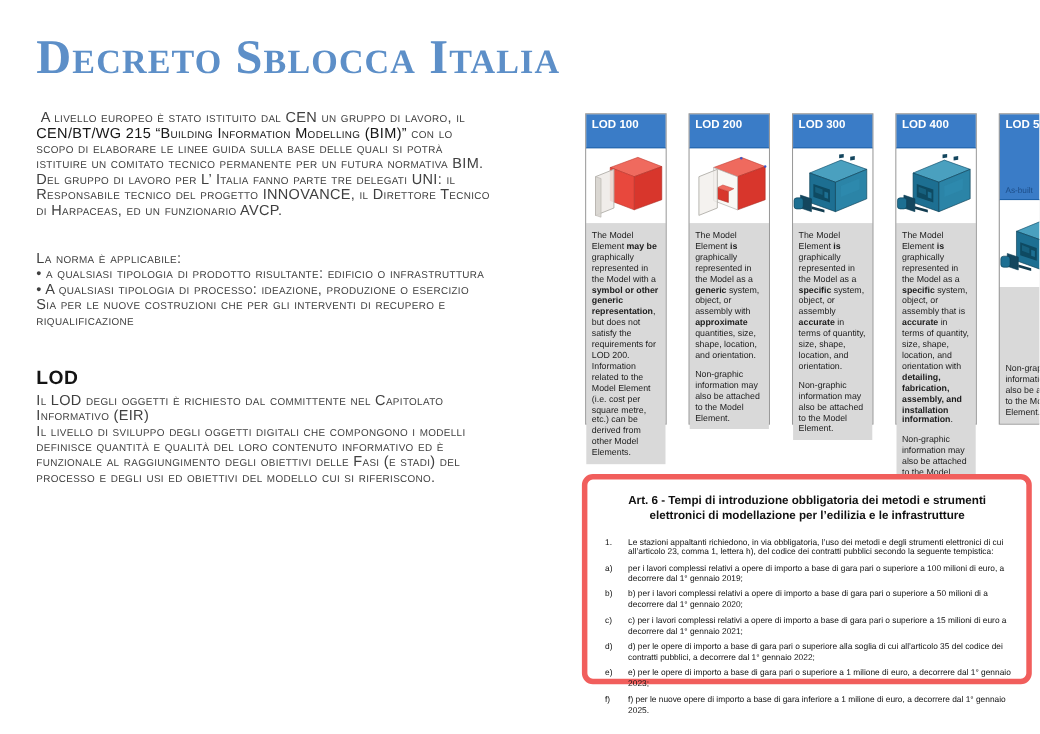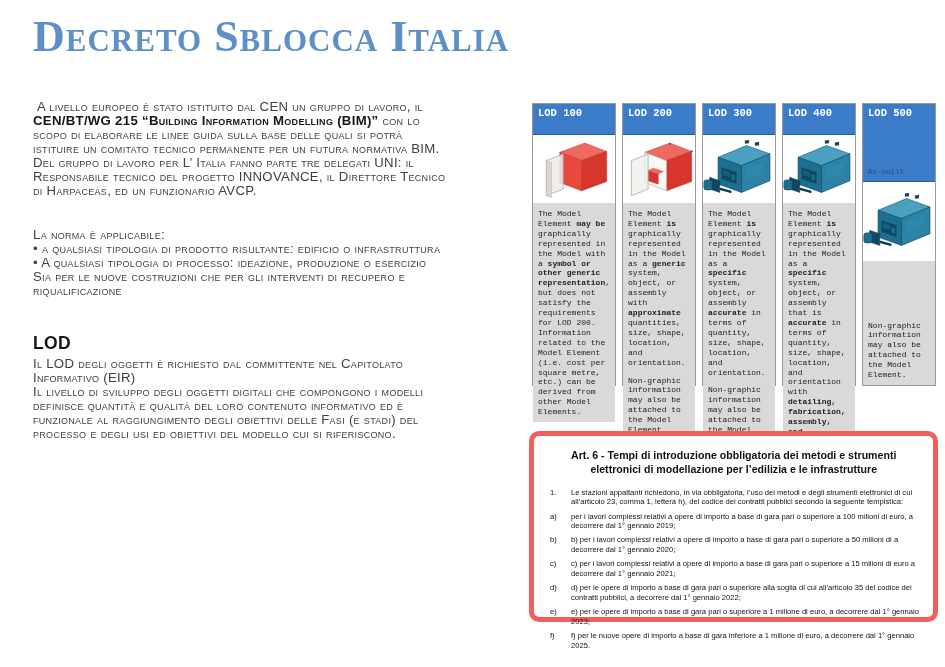--- a/index.html
+++ b/index.html
@@ -1,45 +1,45 @@
 <!DOCTYPE html>
 <html><head>
 <meta charset="utf-8">
 <style>
   html,body{margin:0;padding:0;background:#ffffff;}
   body{width:945px;height:667px;font-family:"Liberation Sans",sans-serif;}
   .slide{position:relative;width:945px;height:667px;background:#fff;overflow:hidden;}
 
   
   .slide-title{
-    position:absolute;left:33px;top:11px;margin:0;
+    position:absolute;left:33px;top:26px;margin:0;
     font-family:"Liberation Serif",serif;font-variant:small-caps;
     font-weight:bold;font-size:44px;letter-spacing:1px;color:#5d8fc8;
   }
 
   
   .left-col{
     position:absolute;left:33px;top:100px;width:416px;
     font-variant:small-caps;color:#3f3f3f;font-size:13.2px;line-height:1.06;
     letter-spacing:.3px;
   }
   .left-col p{margin:0;}
   .para-intro{margin:0 0 30px 0 !important;text-indent:4px;}
-  .bold-inline{font-weight:bold;color:#161616;}
+  .bold-inline{font-weight:normal;color:#161616;}
   .sec-heading{
     margin:0 0 16px 0;font-size:17.5px;line-height:1.28;font-weight:bold;
     color:#141414;letter-spacing:.4px;
   }
   .lod-heading{margin:34px 0 3px 0;}
   .norma-line{margin:0;}
 
   
   .lod-table{
     position:absolute;left:532px;top:103px;width:404px;height:283px;
-    display:flex;gap:6px;font-family:Liberation Mono, monospace;
+    display:flex;gap:20px;
   }
   .lod-col{
     flex:1;display:flex;flex-direction:column;
     border:1px solid #9a9a9a;background:#d9d9d9;box-sizing:border-box;
   }
   .lod-head{
     background:#3a7cc7;border-bottom:1px solid #1c5fa6;
     padding:3px 5px 4px 5px;min-height:23px;
   }
   .lod-code{font-size:10.5px;font-weight:bold;color:#ffffff;line-height:1.2;}

